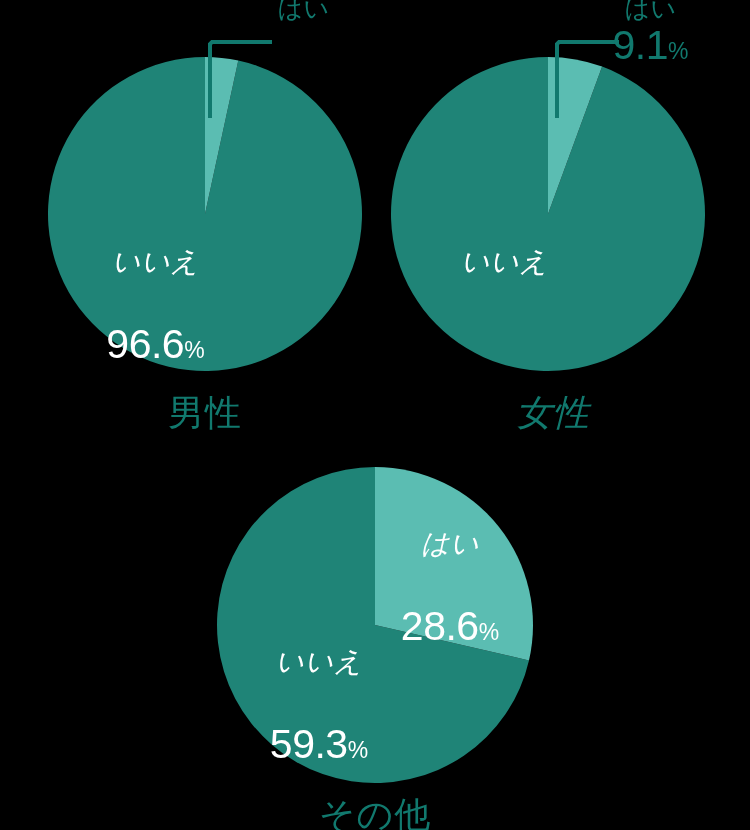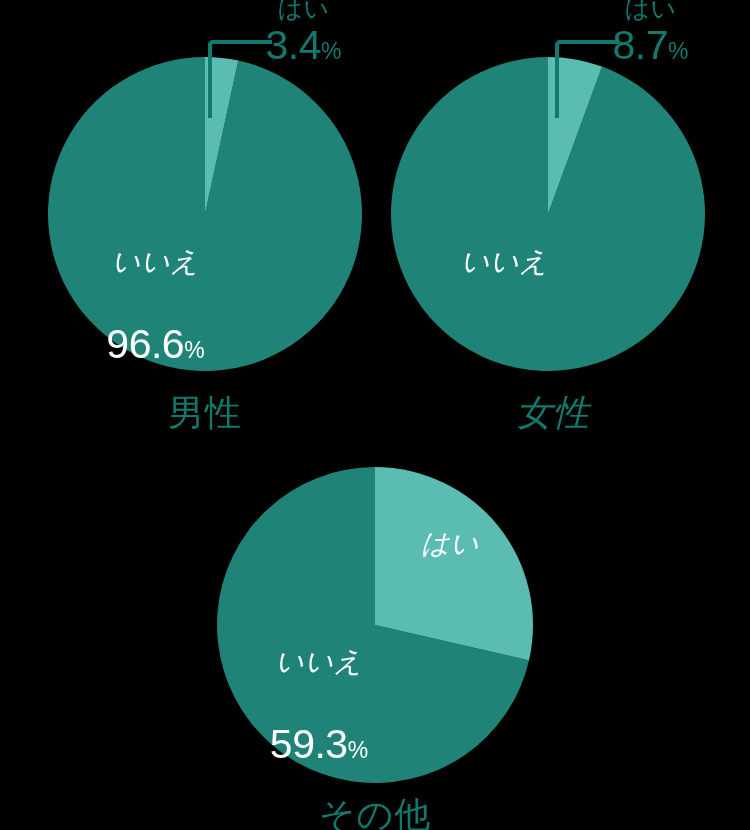--- a/index.html
+++ b/index.html
@@ -105,21 +105,20 @@
       <path fill="#5BBDB2" d="M 158 158 L 158.00 1.00 A 157 157 0 0 1 191.29 4.57 Z"></path>
     </svg>
   </div>
 
   <svg style="position:absolute; left:210px; top:22px; width:78px; height:100px; overflow:visible;">
     <path d="M 0 96 L 0 22 L 2 20 L 62 20" fill="none" stroke="#11796E" stroke-width="4"></path>
   </svg>
 
   <div class="callout-label" style="left:236px; top:-4px; width:135px;">
     <span class="name">はい</span>
-    <span class="value"><span>3.4</span><span class="pct">%</span></span>
   </div>
 
   <div class="slice-label" style="left:73px; top:248px; width:165px;">
     <span class="name">いいえ</span>
     <span class="value"><span>96.6</span><span class="pct">%</span></span>
   </div>
 
   <div class="chart-caption" style="left:125px; top:395px; width:160px;">男性</div>
 
   <div class="pie-group" style="left:390px; top:56px; width:316px; height:316px;">
@@ -130,40 +129,41 @@
       <path fill="#5BBDB2" d="M 158 158 L 158.00 1.00 A 157 157 0 0 1 212.11 10.62 Z"></path>
     </svg>
   </div>
 
   <svg style="position:absolute; left:557px; top:22px; width:78px; height:100px; overflow:visible;">
     <path d="M 0 96 L 0 22 L 2 20 L 62 20" fill="none" stroke="#11796E" stroke-width="4"></path>
   </svg>
 
   <div class="callout-label" style="left:583px; top:-4px; width:135px;">
     <span class="name">はい</span>
-    <span class="value"><span>8.7</span><span class="pct">%</span></span>
+    <span class="value"><span>9.1</span><span class="pct">%</span></span>
   </div>
 
   <div class="slice-label" style="left:422px; top:248px; width:165px;">
     <span class="name">いいえ</span>
   </div>
 
   <div class="chart-caption" style="left:473px; top:395px; width:160px;font-style:italic;">女性</div>
 
   <div class="pie-group" style="left:216px; top:466px; width:318px; height:318px;">
     <svg class="pie-svg" width="318" height="318" viewBox="0 0 318 318">
 
       <path fill="#1F8477" d="M 159 159 L 312.98 194.43 A 158 158 0 1 1 159.00 1.00 Z"></path>
 
       <path fill="#5BBDB2" d="M 159 159 L 159.00 1.00 A 158 158 0 0 1 312.98 194.43 Z"></path>
     </svg>
   </div>
 
   <div class="slice-label" style="left:380px; top:530px; width:140px;">
     <span class="name">はい</span>
+    <span class="value"><span>28.6</span><span class="pct">%</span></span>
   </div>
 
   <div class="slice-label" style="left:244px; top:648px; width:150px;">
     <span class="name">いいえ</span>
     <span class="value"><span>59.3</span><span class="pct">%</span></span>
   </div>
 
   <div class="chart-caption" style="left:295px; top:797px; width:160px;">その他</div>
 
 </div>

